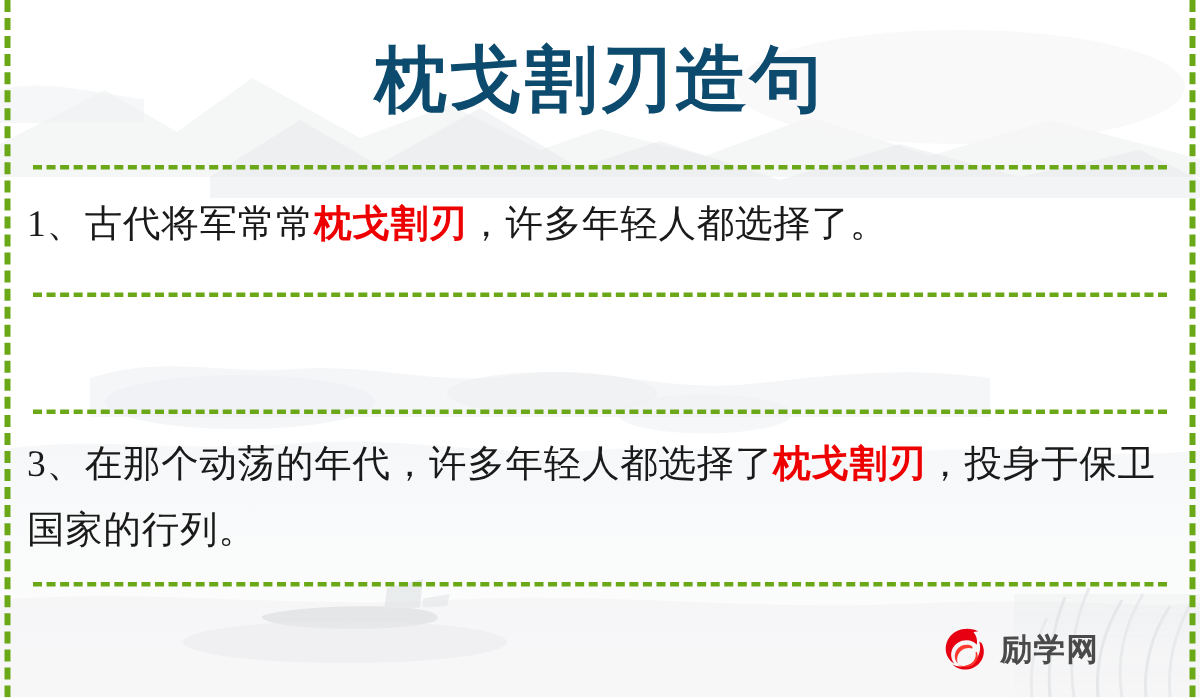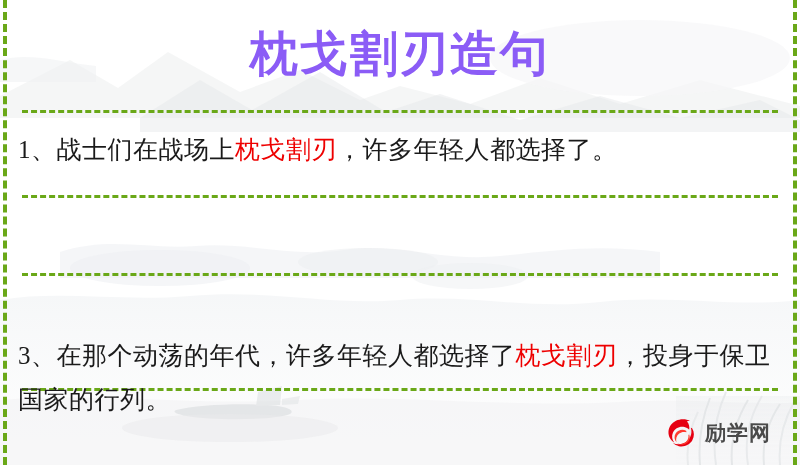--- a/index.html
+++ b/index.html
@@ -58,52 +58,52 @@
   
   .title {
     position: absolute;
     left: 0;
     top: 24px;
     width: 800px;
     text-align: center;
     font-size: 48px;
     line-height: 58px;
     font-weight: bold;
-    color: #8b5cf6;
+    color: #0c4a6e;
     letter-spacing: 2px;
     font-family: "DejaVu Serif", "Liberation Serif", serif;
     z-index: 5;
     white-space: nowrap;
   }
 
   
   .sentence {
     position: absolute;
     left: 18px;
     width: 764px;
     font-size: 25px;
     line-height: 44px;
     color: #1a1a1a;
     font-family: "Liberation Serif", "DejaVu Serif", serif;
     z-index: 5;
     letter-spacing: 0.5px;
   }
   .s1 { top: 128px; }
   .s2 { top: 210px; }
-  .s3 { top: 288px; margin-top: 46px; }
+  .s3 { top: 288px; }
 
   .hl {
     color: #ee0000;
-    font-weight: normal;
+    font-weight: bold;
   }
 
   
   .watermark {
     position: absolute;
-    left: 662px;
+    left: 624px;
     top: 415px;
     display: flex;
     align-items: center;
     gap: 7px;
     z-index: 6;
   }
   .logo-mark {
     width: 36px;
     height: 36px;
     flex: 0 0 auto;
@@ -176,21 +176,21 @@
   <div class="side-rule right"></div>
 
   <div class="title">枕戈割刃造句</div>
 
   <div class="divider" style="top:110px;"></div>
   <div class="divider" style="top:195px;"></div>
   <div class="divider" style="top:273px;"></div>
   <div class="divider" style="top:388px;"></div>
 
   <div class="sentence s1">
-    <span>1、</span><span>战士们在战场上</span><span class="hl">枕戈割刃</span><span>，许多年轻人都选择了。</span>
+    <span>1、</span><span>古代将军常常</span><span class="hl">枕戈割刃</span><span>，许多年轻人都选择了。</span>
   </div>
 
 
   <div class="sentence s3">
     <span>3、</span><span>在那个动荡的年代，许多年轻人都选择了</span><span class="hl">枕戈割刃</span><span>，投身于保卫国家的行列。</span>
   </div>
 
   <div class="watermark">
     <svg class="logo-mark" viewBox="0 0 40 40" xmlns="http://www.w3.org/2000/svg">
       <path d="M27.5 5.2 C21 3.6 13.4 5.8 9.6 11.4 C6.6 15.8 6.4 21.6 9.1 26.1 C10.2 28.0 11.8 29.5 13.6 30.6 C11.2 27.6 10.5 23.4 12.1 19.7 C14.2 14.8 19.8 12.1 24.9 13.4 C27.0 13.9 28.8 15.0 30.2 16.5 C30.9 13.2 30.0 9.7 27.8 7.2 C28.8 6.6 30.2 6.5 31.4 6.9 C30.4 6.0 29.0 5.4 27.5 5.2 Z" fill="#e60012"></path>

